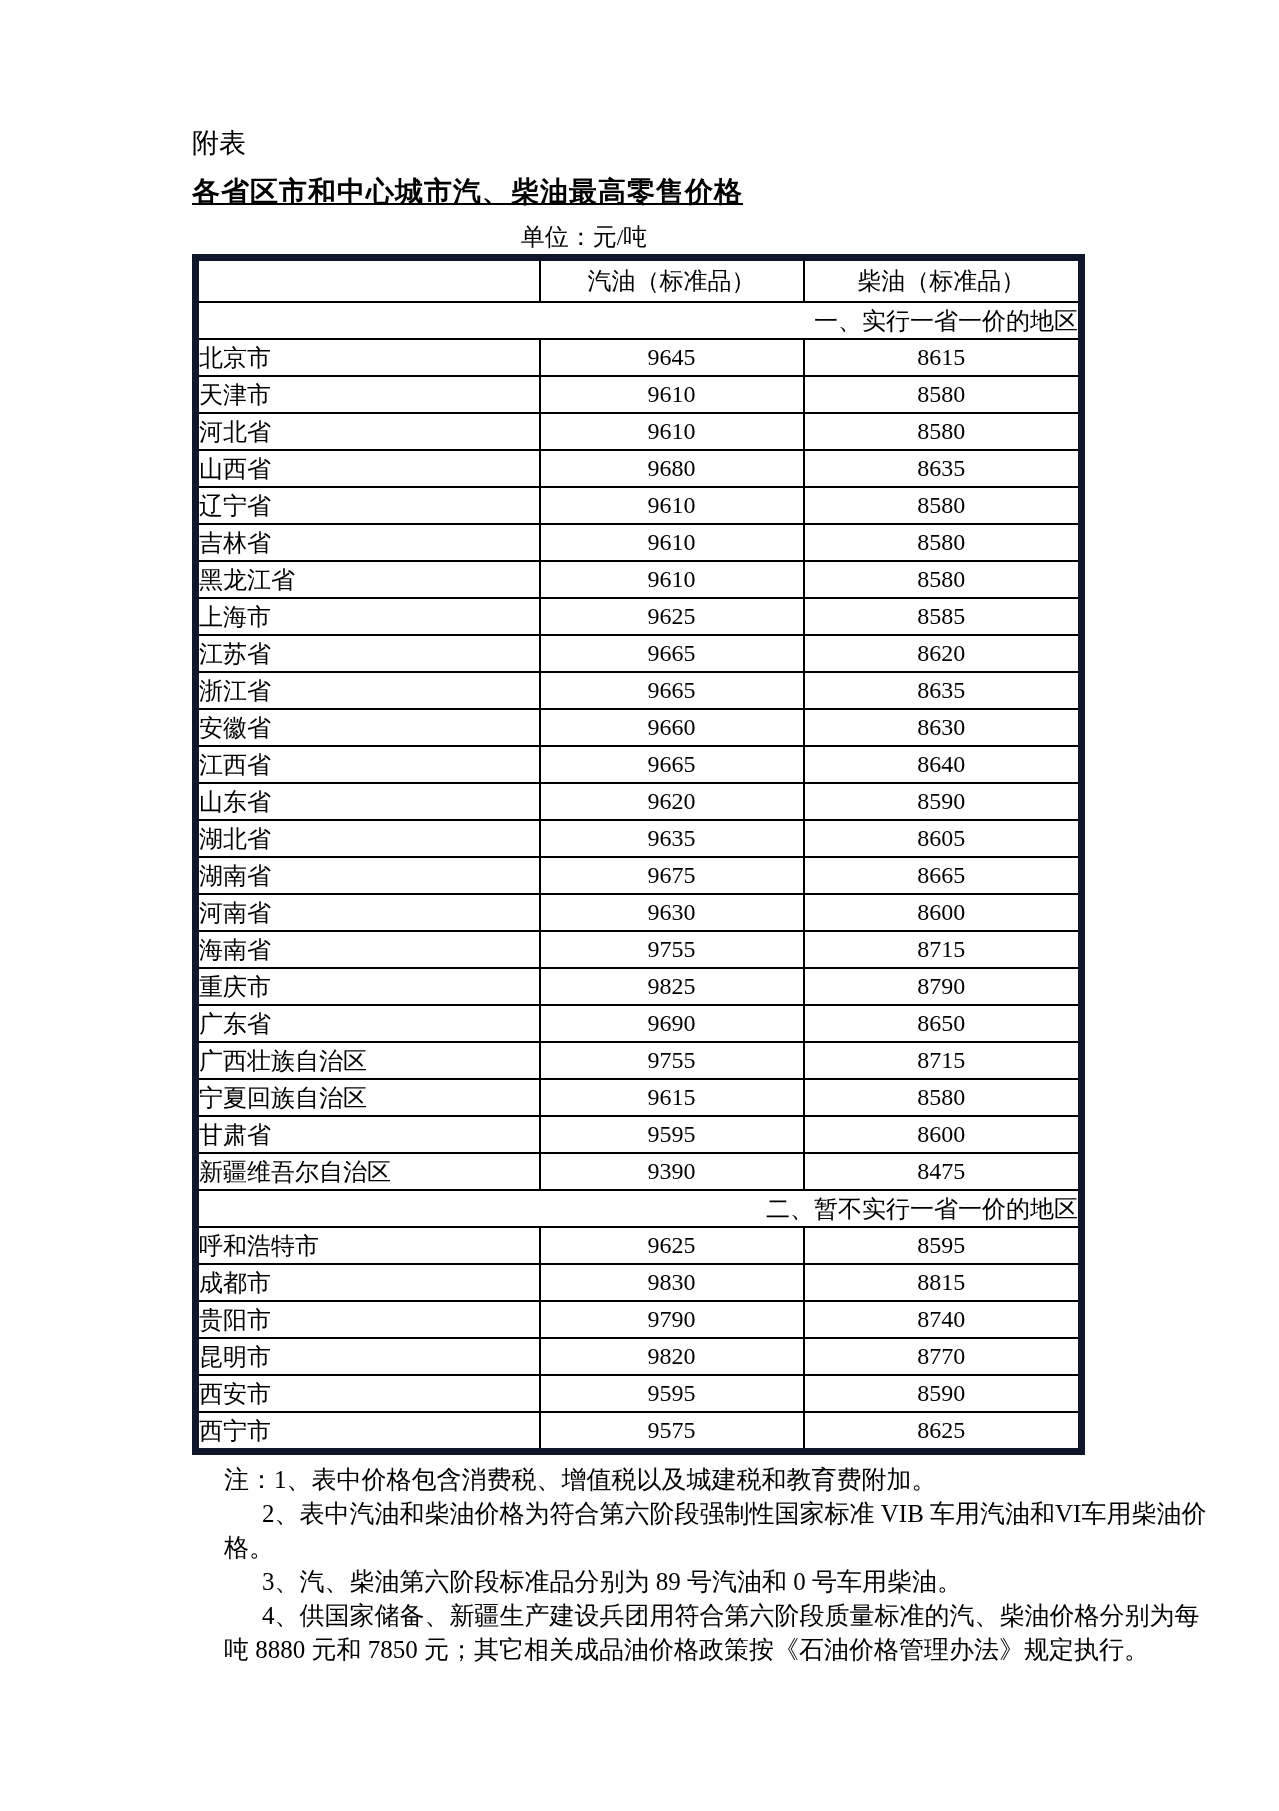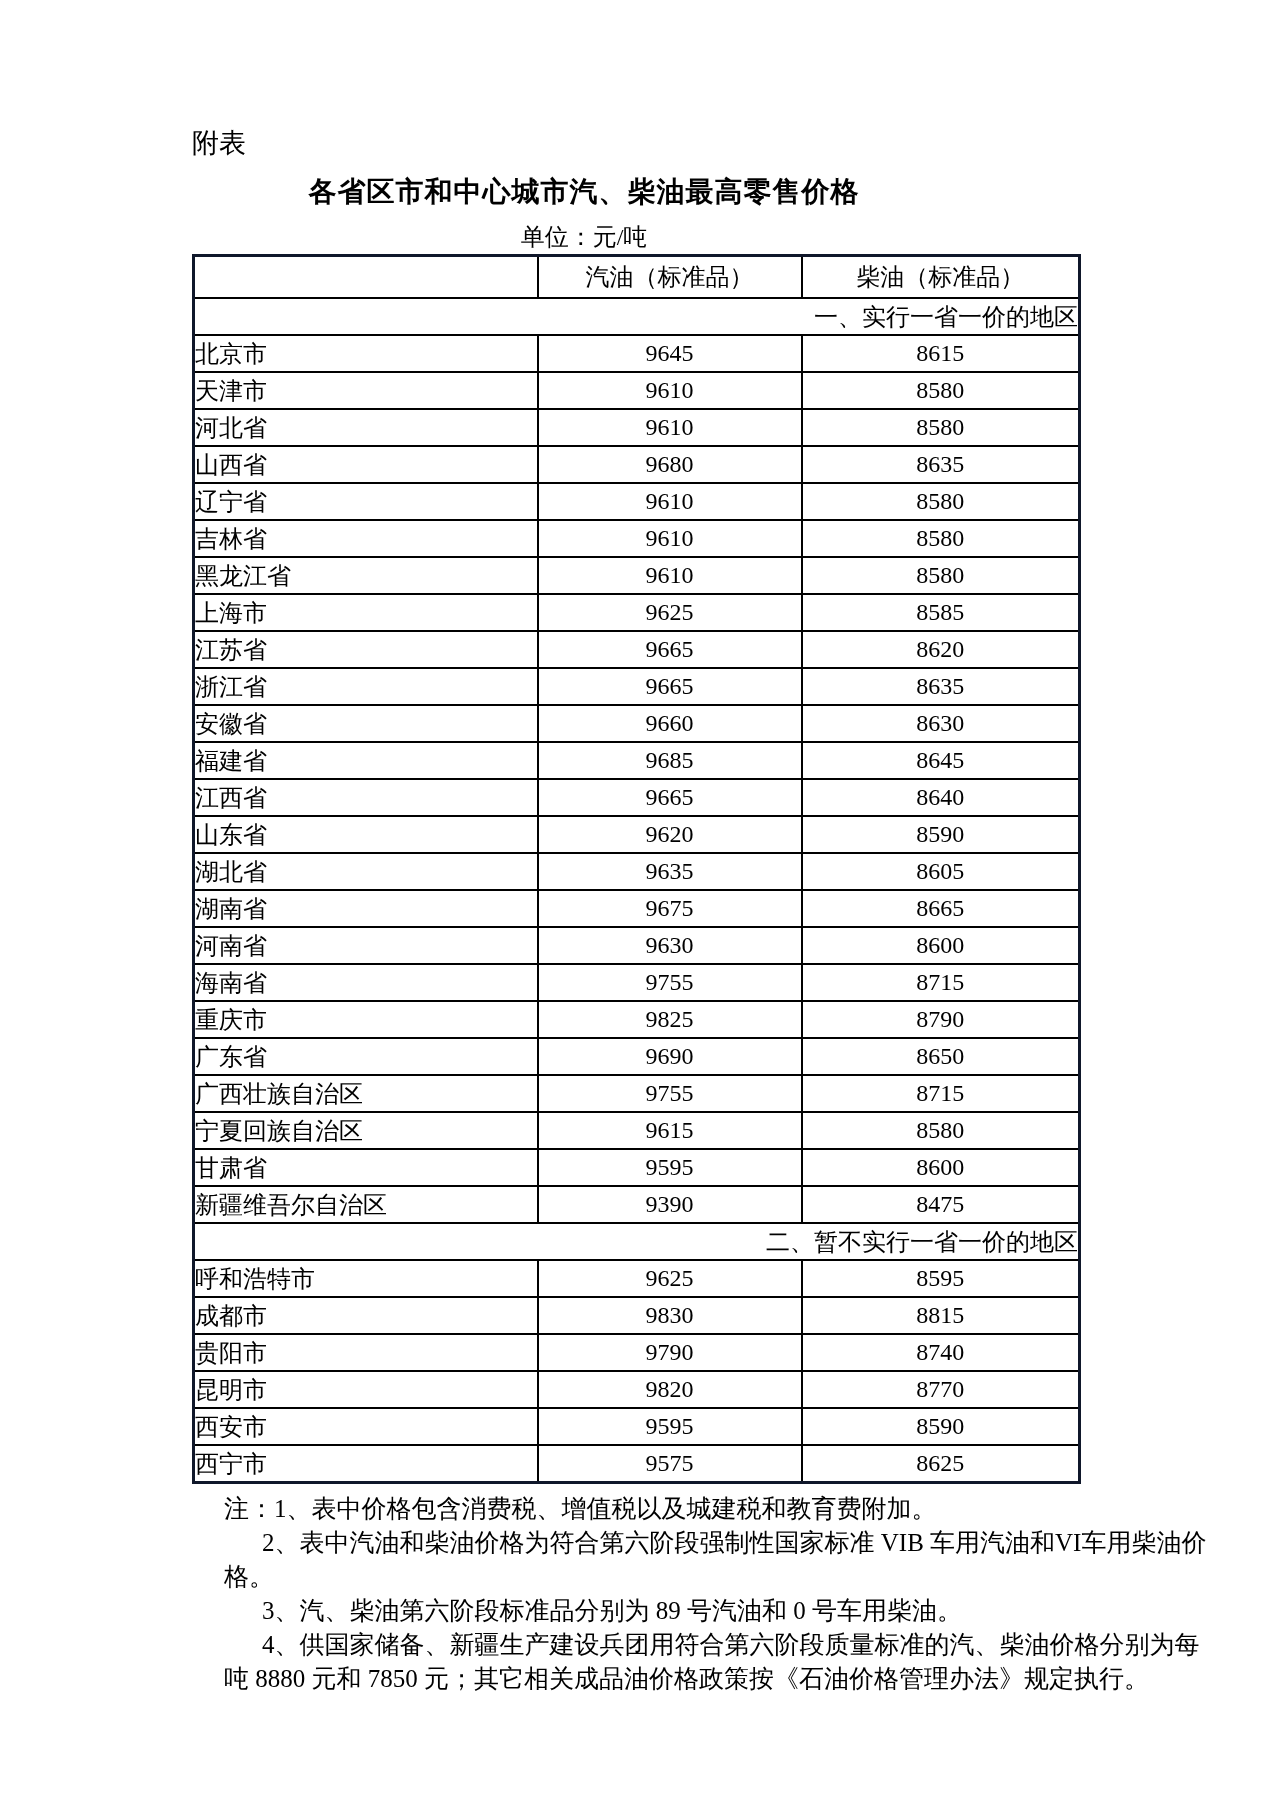--- a/index.html
+++ b/index.html
@@ -23,36 +23,37 @@
   }
   .appendix-label {
     font-size: 27px;
     line-height: 30px;
     text-align: left;
   }
   .doc-title {
     margin: 18px 0 0 0;
     font-size: 28px;
     font-weight: bold;
-    text-align: center;
+    text-align: left;
     line-height: 32px;
     letter-spacing: 1px;
+    text-decoration: underline;
   }
   .unit-label {
     margin-top: 16px;
     font-size: 24px;
     text-align: center;
     line-height: 26px;
     margin-bottom: 4px;
   }
   table.price-table {
     width: 886px;
     border-collapse: collapse;
     table-layout: fixed;
-    border: 3px solid #0f172a;
+    border: 7px solid #0f172a;
   }
   table.price-table col.col-region { width: 344px; }
   table.price-table col.col-gas    { width: 264px; }
   table.price-table col.col-diesel { width: 278px; }
   table.price-table th,
   table.price-table td {
     border: 2px solid #000;
     font-size: 24px;
     font-weight: normal;
     padding: 0;
@@ -154,25 +155,20 @@
           <td class="region-cell">浙江省</td>
           <td class="value-cell">9665</td>
           <td class="value-cell">8635</td>
         </tr>
         <tr>
           <td class="region-cell">安徽省</td>
           <td class="value-cell">9660</td>
           <td class="value-cell">8630</td>
         </tr>
         <tr>
-          <td class="region-cell">福建省</td>
-          <td class="value-cell">9685</td>
-          <td class="value-cell">8645</td>
-        </tr>
-        <tr>
           <td class="region-cell">江西省</td>
           <td class="value-cell">9665</td>
           <td class="value-cell">8640</td>
         </tr>
         <tr>
           <td class="region-cell">山东省</td>
           <td class="value-cell">9620</td>
           <td class="value-cell">8590</td>
         </tr>
         <tr>

